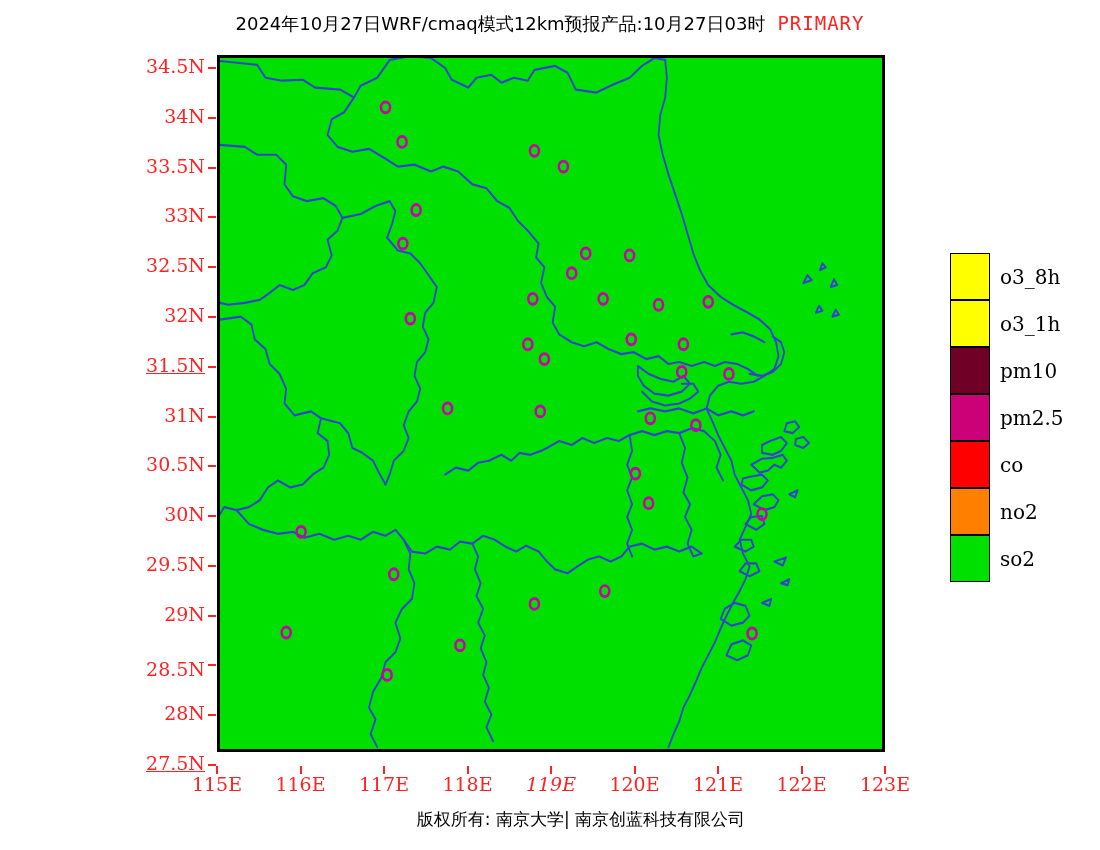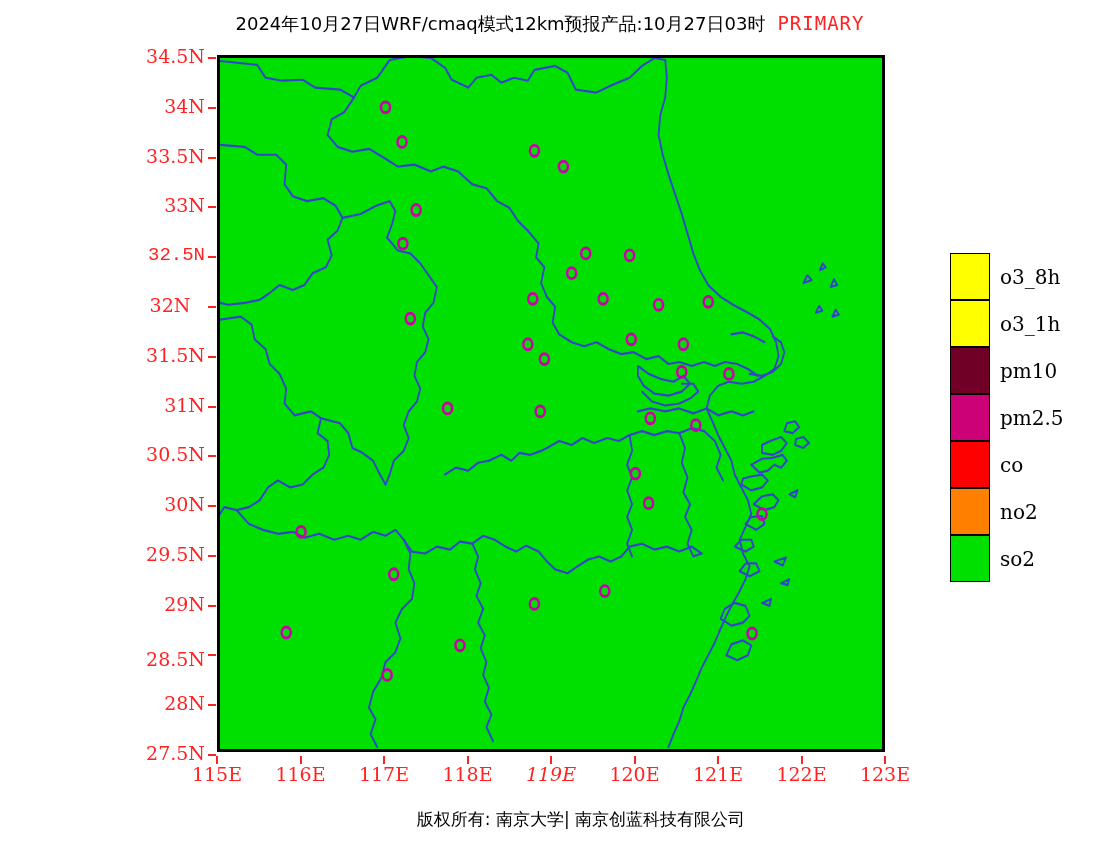--- a/index.html
+++ b/index.html
@@ -15,21 +15,21 @@
   #title .cn{font-family:"DejaVu Sans", sans-serif;font-size:18px;}
   #title .primary{color:#ff2222;font-family:"DejaVu Sans Mono", monospace;
     font-size:19px;letter-spacing:1px;padding-left:12px;}
 
   
   #plot{
     position:absolute;left:217px;top:55px;width:668px;height:697px;
     background:#00e000;border:3px solid #000000;box-sizing:border-box;
   }
   #mapsvg{position:absolute;left:0;top:0;width:100%;height:100%;display:block;}
-  .ytickwrap{position:absolute;left:0;top:3px;width:1100px;height:670px;pointer-events:none;}
+  .ytickwrap{position:absolute;left:0;top:13px;width:1100px;height:670px;pointer-events:none;}
   .ytick-txt{
     position:absolute;color:#ff2222;font-family:"DejaVu Serif", serif;
     font-size:19px;white-space:nowrap;text-align:right;width:70px;
   }
   .ytick-mark{position:absolute;width:8px;height:2px;background:#ff2222;}
   .xtick-txt{
     position:absolute;color:#ff2222;font-family:"DejaVu Serif", serif;
     font-size:19px;white-space:nowrap;text-align:center;width:60px;
   }
   .xtick-mark{position:absolute;width:2px;height:8px;background:#ff2222;}
@@ -233,41 +233,41 @@
 
 <div class="ytickwrap" id="ticklayer">
     <div class="ytick-txt" style="left: 135px; top: 42px;">34.5N</div>
     <div class="ytick-mark" style="left: 208px; top: 54px;"></div>
     <div class="ytick-txt" style="left: 135px; top: 91.7857px;">34N</div>
     <div class="ytick-mark" style="left: 208px; top: 103.786px;"></div>
     <div class="ytick-txt" style="left: 135px; top: 141.571px;">33.5N</div>
     <div class="ytick-mark" style="left: 208px; top: 153.571px;"></div>
     <div class="ytick-txt" style="left: 135px; top: 191.357px;">33N</div>
     <div class="ytick-mark" style="left: 208px; top: 203.357px;"></div>
-    <div class="ytick-txt" style="left: 135px; top: 241.143px; font-family: Liberation Mono, monospace;">32.5N</div>
+    <div class="ytick-txt" style="left: 135px; top: 241.143px;">32.5N</div>
     <div class="ytick-mark" style="left: 208px; top: 253.143px;"></div>
-    <div class="ytick-txt" style="left: 135px; top: 290.929px; text-align: center;">32N</div>
+    <div class="ytick-txt" style="left: 135px; top: 290.929px;">32N</div>
     <div class="ytick-mark" style="left: 208px; top: 302.929px;"></div>
-    <div class="ytick-txt" style="left: 135px; top: 340.714px;">31.5N</div>
+    <div class="ytick-txt" style="left: 135px; top: 340.714px; text-decoration: underline;">31.5N</div>
     <div class="ytick-mark" style="left: 208px; top: 352.714px;"></div>
     <div class="ytick-txt" style="left: 135px; top: 390.5px;">31N</div>
     <div class="ytick-mark" style="left: 208px; top: 402.5px;"></div>
     <div class="ytick-txt" style="left: 135px; top: 440.286px;">30.5N</div>
     <div class="ytick-mark" style="left: 208px; top: 452.286px;"></div>
     <div class="ytick-txt" style="left: 135px; top: 490.071px; text-align: right;">30N</div>
     <div class="ytick-mark" style="left: 208px; top: 502.071px;"></div>
     <div class="ytick-txt" style="left: 135px; top: 539.857px; text-align: right;">29.5N</div>
     <div class="ytick-mark" style="left: 208px; top: 551.857px;"></div>
     <div class="ytick-txt" style="left: 135px; top: 589.643px;">29N</div>
     <div class="ytick-mark" style="left: 208px; top: 601.643px;"></div>
     <div class="ytick-txt" style="left: 135px; top: 639.429px; margin-top: 6px;">28.5N</div>
     <div class="ytick-mark" style="left: 208px; top: 651.429px;"></div>
     <div class="ytick-txt" style="left: 135px; top: 689.214px;">28N</div>
     <div class="ytick-mark" style="left: 208px; top: 701.214px;"></div>
-    <div class="ytick-txt" style="left: 135px; top: 739px;">27.5N</div>
+    <div class="ytick-txt" style="left: 135px; top: 739px; text-decoration: underline;">27.5N</div>
     <div class="ytick-mark" style="left: 208px; top: 751px;"></div>
     <div class="xtick-txt" style="left: 187px; top: 760px; text-align: center;">115E</div>
     <div class="xtick-mark" style="left: 216px; top: 753px;"></div>
     <div class="xtick-txt" style="left: 270.5px; top: 760px;">116E</div>
     <div class="xtick-mark" style="left: 299.5px; top: 753px;"></div>
     <div class="xtick-txt" style="left: 354px; top: 760px;">117E</div>
     <div class="xtick-mark" style="left: 383px; top: 753px;"></div>
     <div class="xtick-txt" style="left: 437.5px; top: 760px;">118E</div>
     <div class="xtick-mark" style="left: 466.5px; top: 753px;"></div>
     <div class="xtick-txt" style="left: 521px; top: 760px; font-style: italic;">119E</div>

